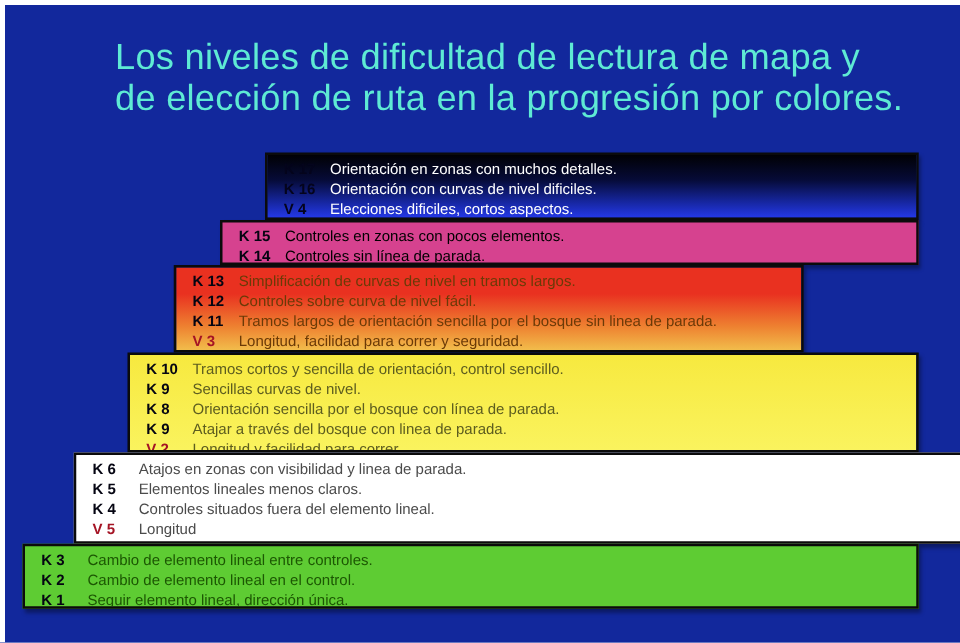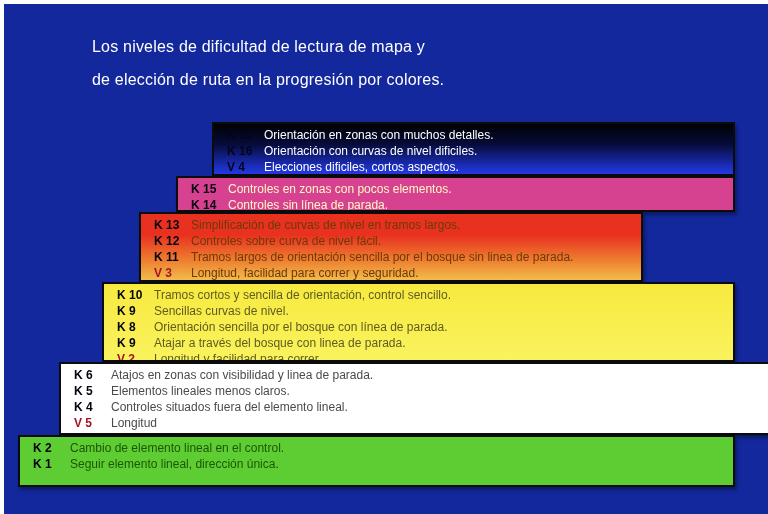--- a/index.html
+++ b/index.html
@@ -7,21 +7,21 @@
     width:768px; height:514px; position:relative; overflow:hidden;
     background:#ffffff;
     font-family:"Liberation Sans", sans-serif;
   }
   #slide {
     position:absolute; left:4px; top:4px; right:0; bottom:0;
     background:#12289c;
   }
   #title {
     position:absolute; left:88px; top:26px; width:640px;
-    color:#ffffff; font-size:16px; line-height:33px; letter-spacing:0.2px;
+    color:#5eead4; font-size:29px; line-height:33px; letter-spacing:0.2px;
     white-space:nowrap;
   }
   .band {
     position:absolute; box-sizing:border-box;
     border:2px solid #0b0b0b;
     padding-top:3px;
     overflow:hidden;
     font-size:12px; line-height:16px;
     box-shadow:2px 3px 3px rgba(0,0,0,0.35);
   }
@@ -35,21 +35,21 @@
     background:linear-gradient(180deg,#010104 0%,#060b38 40%,#16269f 75%,#2438e6 100%); }
   #band-pink   { left:172px; top:172px; width:559px; height:36px; background:#d6428f; }
   #band-red    { left:135px; top:208px; width:504px; height:70px;
     background:linear-gradient(180deg,#e93120 0%,#e93120 32%,#ee8231 72%,#f2bc4b 100%); }
   #band-yellow { left:98px;  top:278px; width:633px; height:80px;
     background:linear-gradient(180deg,#f7e93f 0%,#faf35e 100%); }
   #band-white  { left:55px;  top:358px; width:740px; height:73px; background:#ffffff; }
   #band-green  { left:14px;  top:431px; width:717px; height:52px; background:#5ecc33; }
   #band-black  .txt { color:#ffffff; }
   #band-black  .lbl { color:#04041c; }
-  #band-pink   .txt { color:#fef9c3; }
+  #band-pink   .txt { color:#000000; }
   #band-red    .txt { color:#6b3a07; }
   #band-yellow .txt { color:#5d5d1f; }
   #band-white  .txt { color:#4b4b4b; }
   #band-green  .txt { color:#1c5703; }
 </style>
 </head>
 <body>
 
 <div id="slide">
 
@@ -122,20 +122,23 @@
     <div class="row k">
       <span class="lbl">K 4</span><span class="txt">Controles situados fuera del elemento lineal.</span>
     </div>
     <div class="row v">
       <span class="lbl">V 5</span><span class="txt">Longitud</span>
     </div>
   </div>
 
   <div class="band" id="band-green">
     <div class="row k">
+      <span class="lbl">K 3</span><span class="txt">Cambio de elemento lineal entre controles.</span>
+    </div>
+    <div class="row k">
       <span class="lbl">K 2</span><span class="txt">Cambio de elemento lineal en el control.</span>
     </div>
     <div class="row k">
       <span class="lbl">K 1</span><span class="txt">Seguir elemento lineal, dirección única.</span>
     </div>
   </div>
 
 </div>
 
 </body></html>

